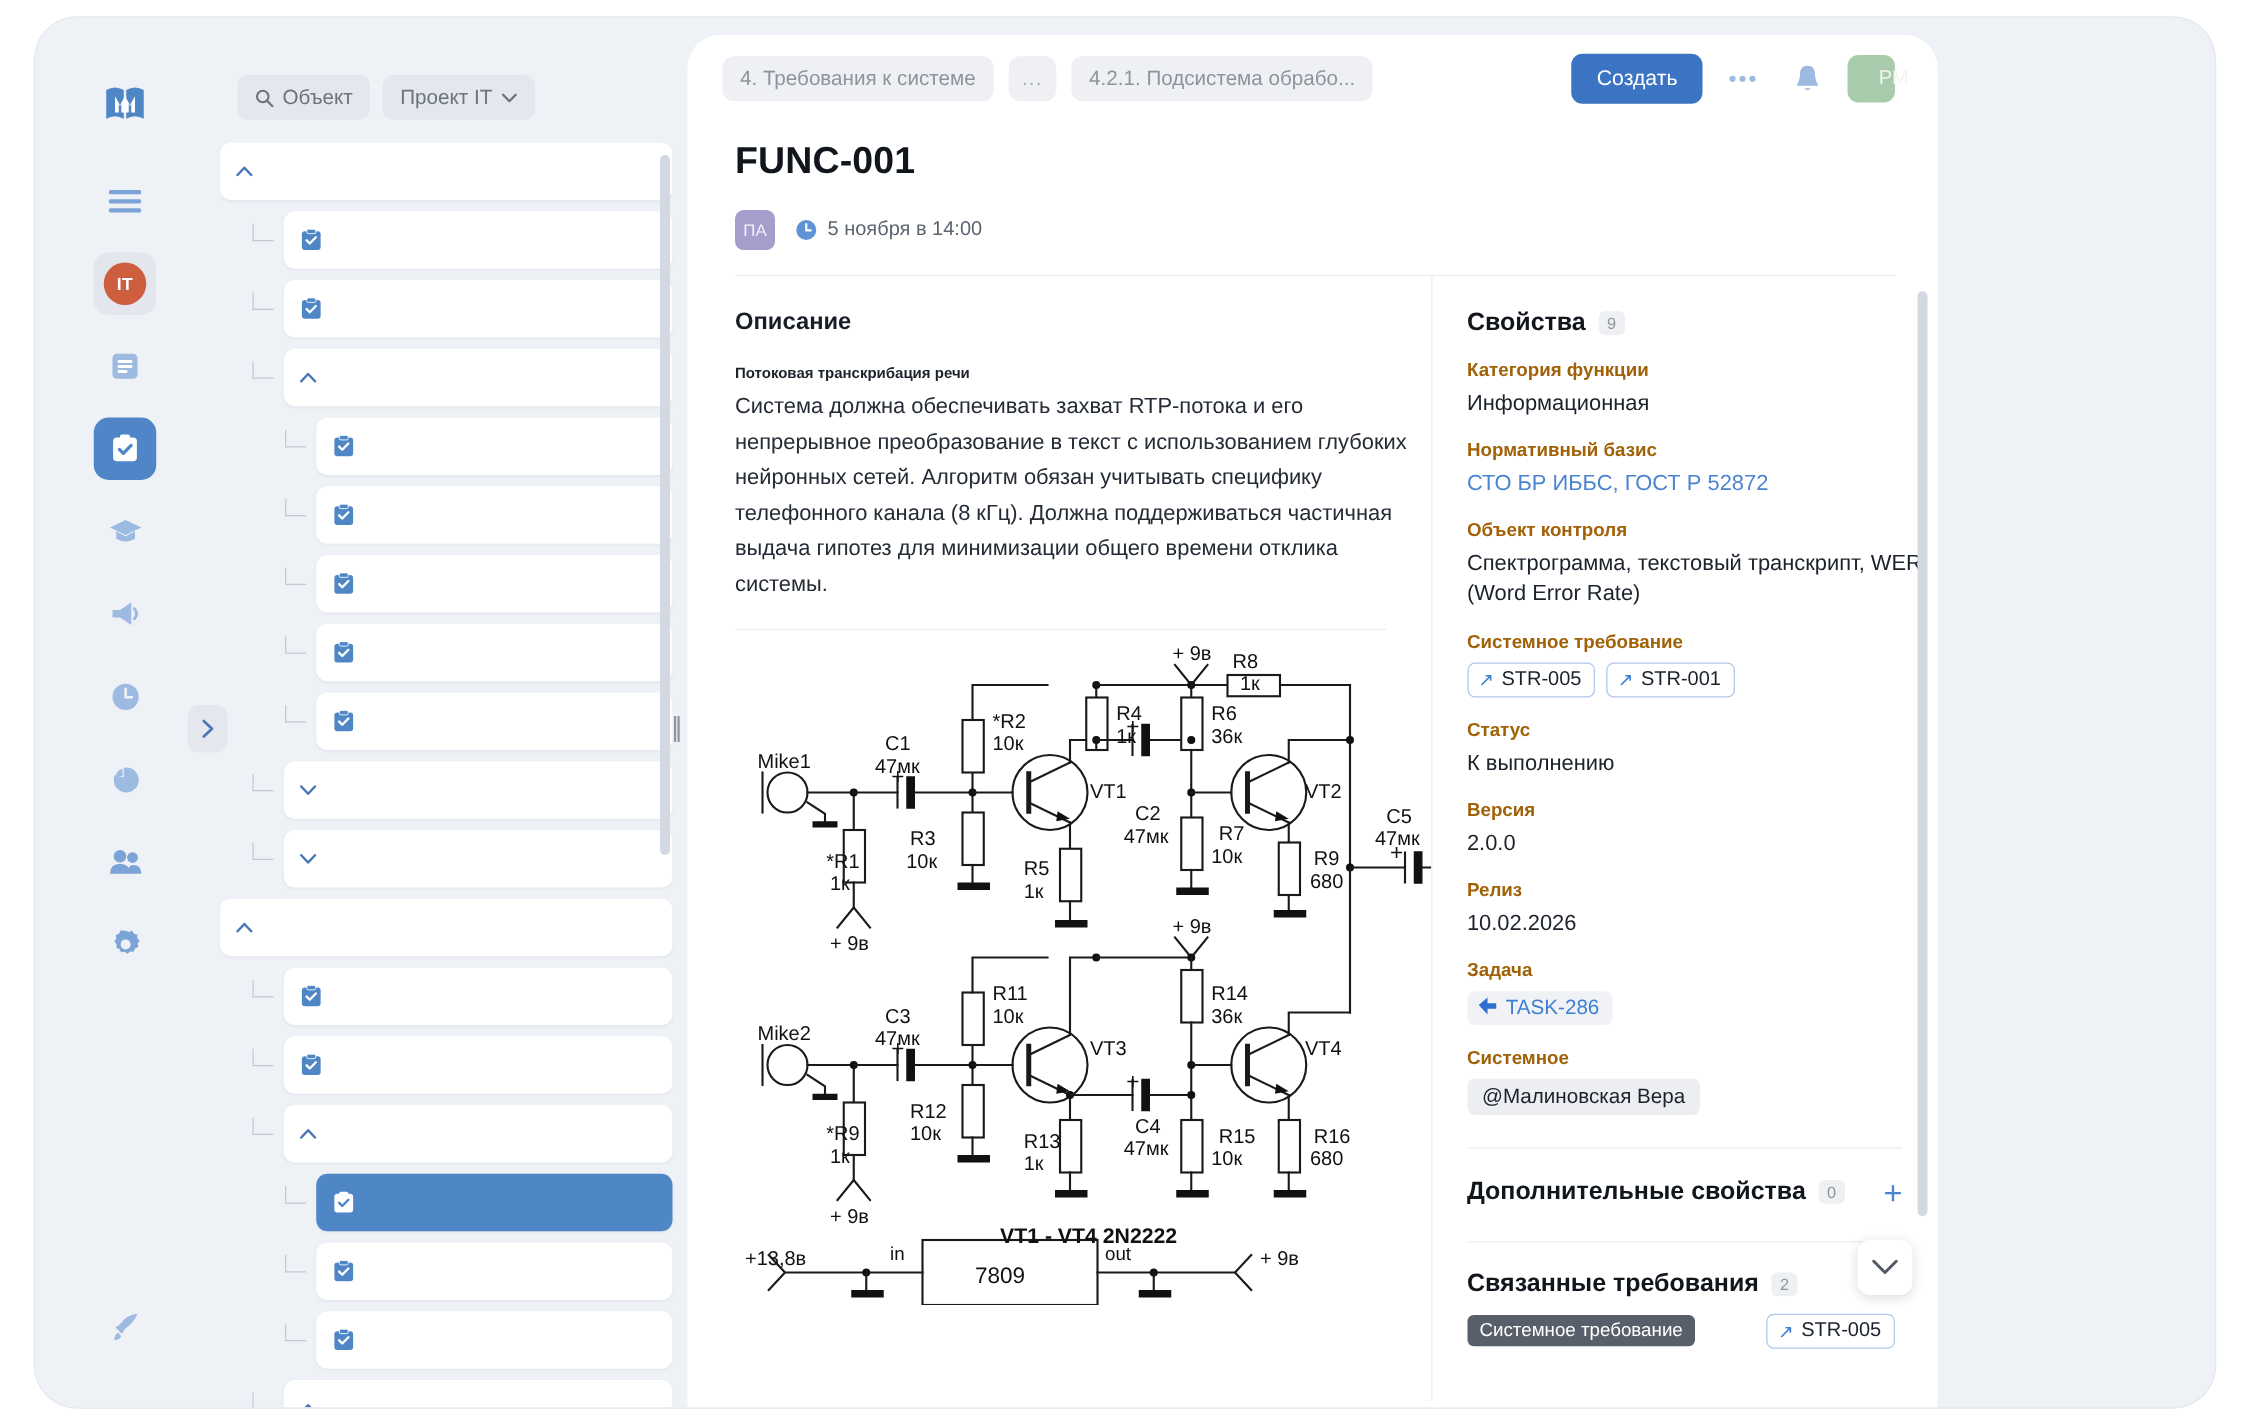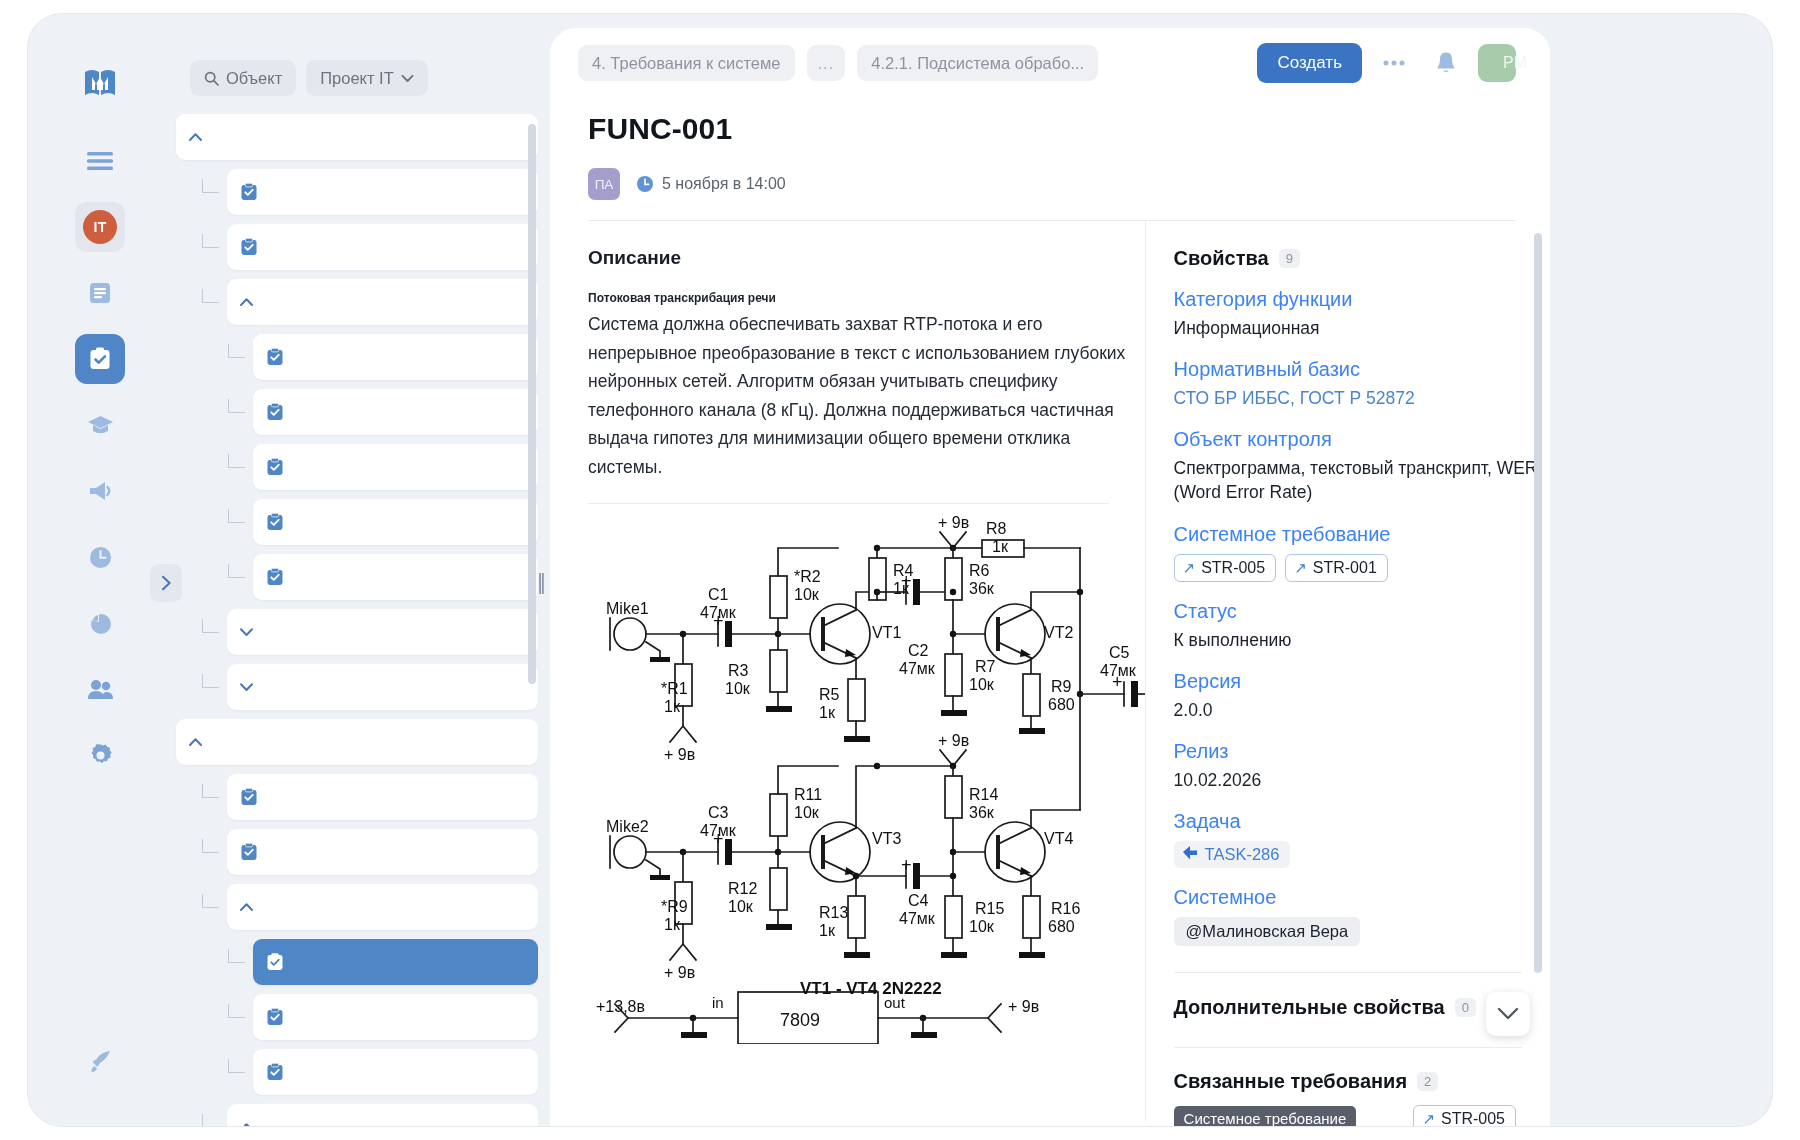--- a/index.html
+++ b/index.html
@@ -169,21 +169,21 @@
   #props-col {
     width: 470px; padding: 26px 0 0 28px; position: relative;
     border-left: 1px solid #e9ebef;
   }
   .props-head { display:flex; align-items:center; gap:10px; }
   .props-head h3 { font-size: 20px; font-weight: 700; color:#11161d; }
   .count-chip {
     background:#eef0f3; color:#8d949f; font-size:13px;
     border-radius:5px; padding: 2px 7px; min-width: 20px; text-align:center;
   }
-  .prop-label { font-size: 20px; color:#3b82f6; margin-top: 18px; }
+  .prop-label { font-size: 15px; color:#a16207; margin-top: 18px; font-weight: bold; }
   .prop-value { font-size: 17.5px; color:#1b222c; margin-top: 5px; line-height:1.38; }
   .prop-value.link { color:#4a84d0; cursor:pointer; }
   .ref-row { display:flex; gap:9px; margin-top: 8px; flex-wrap: wrap; }
   .ref-chip {
     border:1px solid #aec6e8; border-radius:6px; background:#fff;
     padding: 4px 10px 4px 8px; font-size:16px; color:#1b222c;
     display:flex; align-items:center; gap:6px; cursor:pointer;
   }
   .ref-chip .arr { color:#3e7fd4; font-size:15px; }
   .task-chip {

